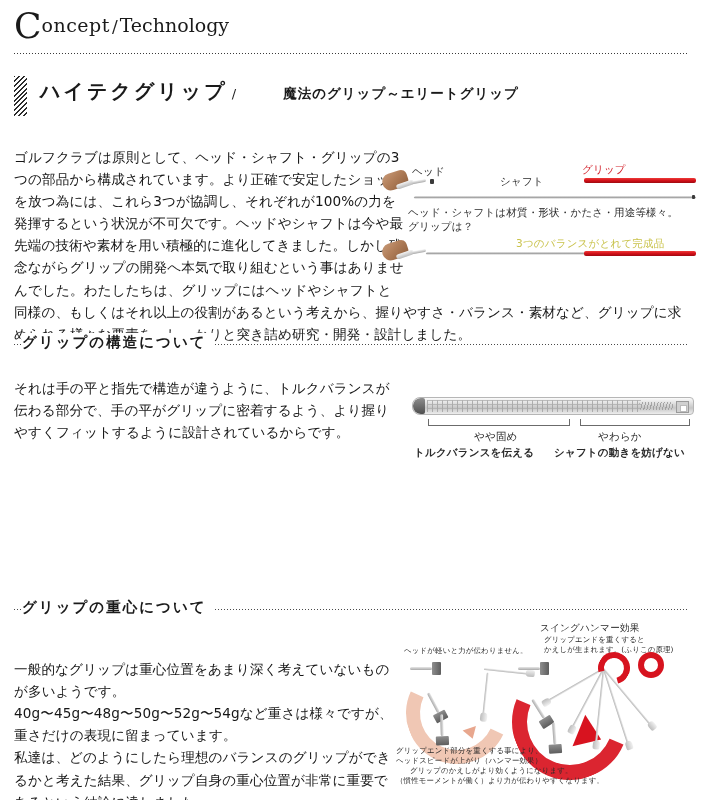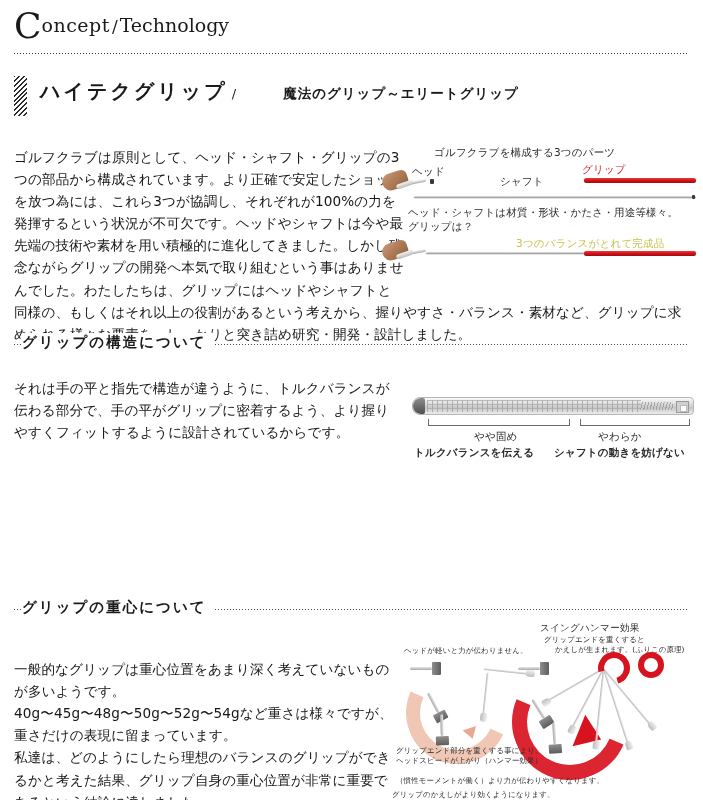--- a/index.html
+++ b/index.html
@@ -145,21 +145,20 @@
     <span class="hatch"></span>
     <span class="title-jp"><span>ハイテクグリップ</span><span class="title-slash">/</span><span class="title-sub">魔法のグリップ～エリートグリップ</span></span>
   </div>
 
   <div class="copy" style="left:14px;top:146px;width:675px;">
     <div style="float:right;width:285px;height:150px;"></div>
     <p>ゴルフクラブは原則として、ヘッド・シャフト・グリップの3つの部品から構成されています。より正確で安定したショットを放つ為には、これら3つが協調し、それぞれが100%の力を発揮するという状況が不可欠です。ヘッドやシャフトは今や最先端の技術や素材を用い積極的に進化してきました。しかし残念ながらグリップの開発へ本気で取り組むという事はありませんでした。わたしたちは、グリップにはヘッドやシャフトと同様の、もしくはそれ以上の役割があるという考えから、握りやすさ・バランス・素材など、グリップに求められる様々な要素を、しっかりと突き詰め研究・開発・設計しました。</p>
   </div>
 
   <div class="fig" style="left:404px;top:146px;width:299px;height:150px;">
-    <div class="fig-cap" style="position:absolute;left:30px;top:0px;">ゴルフクラブを構成する3つのパーツ</div>
 
     <div class="fig-cap" style="position:absolute;left:8px;top:19px;">ヘッド</div>
     <div class="fig-cap" style="position:absolute;left:96px;top:29px;">シャフト</div>
     <div class="fig-cap red" style="position:absolute;left:178px;top:17px;">グリップ</div>
 
     <div class="head-wood" style="left:-22px;top:26px;"></div>
     <div class="head-sole" style="left:-8px;top:36px;"></div>
     <div class="hosel" style="left:8px;top:34px;"></div>
     <div class="ferrule" style="left:26px;top:33px;"></div>
     <div class="gripbar" style="left:180px;top:32px;width:112px;"></div>
@@ -217,21 +216,21 @@
   <div class="copy" style="left:14px;top:636px;width:380px;white-space:pre-line;">
     <p>一般的なグリップは重心位置をあまり深く考えていないものが多いようです。
 40g〜45g〜48g〜50g〜52g〜54gなど重さは様々ですが、重さだけの表現に留まっています。
 私達は、どのようにしたら理想のバランスのグリップができるかと考えた結果、グリップ自身の重心位置が非常に重要であるという結論に達しました。</p>
   </div>
 
   <div class="fig" style="left:392px;top:622px;width:311px;height:178px;">
     <div class="fig-cap" style="position:absolute;left:140px;top:0px;font-size:9.6px;margin-left:8px;">スイングハンマー効果</div>
     <div class="fig-cap tiny" style="position:absolute;left:12px;top:24px;">ヘッドが軽いと力が伝わりません。</div>
     <div class="fig-cap tiny" style="position:absolute;left:152px;top:13px;">グリップエンドを重くすると</div>
-    <div class="fig-cap tiny" style="position:absolute;left:152px;top:23px;margin-left:11px;">かえしが生まれます。(ふりこの原理)</div>
+    <div class="fig-cap tiny" style="position:absolute;left:152px;top:23px;">かえしが生まれます。(ふりこの原理)</div>
 
     <div style="position:absolute;left:14px;top:40px;width:74px;height:74px;border:14px solid #f0c7b4;border-radius:50%;border-top-color:transparent;border-right-color:transparent;transform:rotate(-20deg);"></div>
     <div class="red-arrow-sm" style="left:72px;top:106px;transform:rotate(-18deg);border-top-color:#e8a78e;"></div>
 
     <div class="hammer" style="left:18px;top:40px;">
       <span class="h-handle" style="left:0;top:5px;"></span>
       <span class="h-head" style="left:22px;top:0px;"></span>
     </div>
     <div class="hammer" style="left:42px;top:68px;transform:rotate(62deg);">
       <span class="h-handle" style="left:0;top:5px;"></span>
@@ -279,17 +278,17 @@
       </div>
     <div class="club-ghost" style="left:212px;top:46px;width:64px;transform:rotate(150deg);">
         <i></i>
       </div>
 
     <div style="position:absolute;left:206px;top:30px;width:20px;height:20px;border:6px solid #d7131f;border-radius:50%;border-bottom-color:transparent;transform:rotate(30deg);"></div>
     <div class="ring" style="left:246px;top:30px;width:14px;height:14px;"></div>
 
     <div class="fig-cap tiny" style="position:absolute;left:4px;top:124px;">グリップエンド部分を重くする事により、</div>
     <div class="fig-cap tiny" style="position:absolute;left:4px;top:134px;">ヘッドスピードが上がり（ハンマー効果）</div>
-    <div class="fig-cap tiny" style="position:absolute;left:0;top:144px;margin-top:24px;">グリップのかえしがより効くようになります。</div>
+    <div class="fig-cap tiny" style="position:absolute;left:18px;top:144px;">グリップのかえしがより効くようになります。</div>
     <div class="fig-cap tiny" style="position:absolute;left:4px;top:154px;">（慣性モーメントが働く）より力が伝わりやすくなります。</div>
   </div>
 
 </div>
 
 </body></html>

